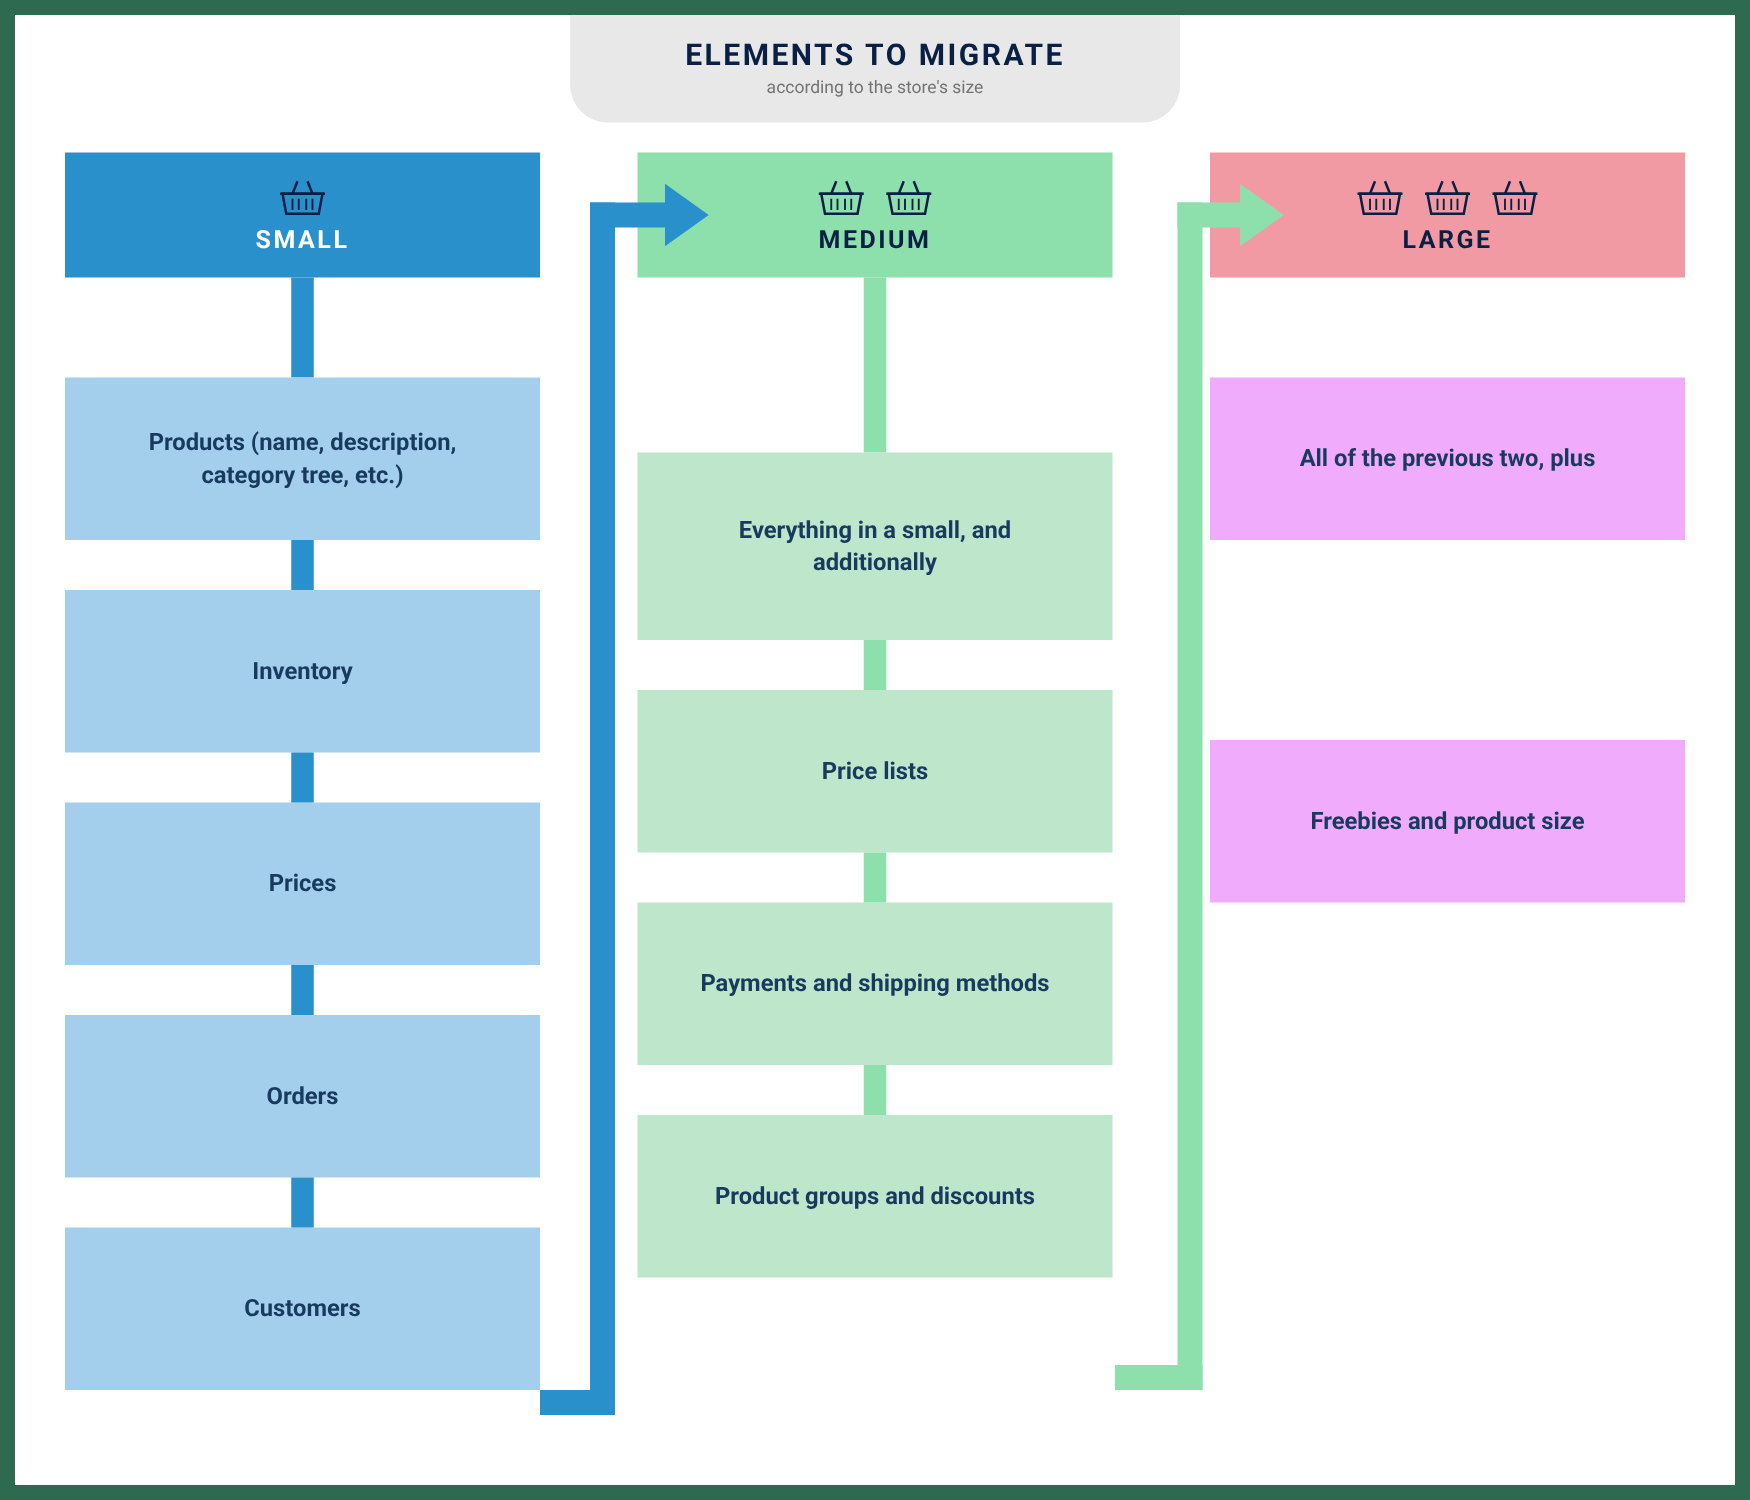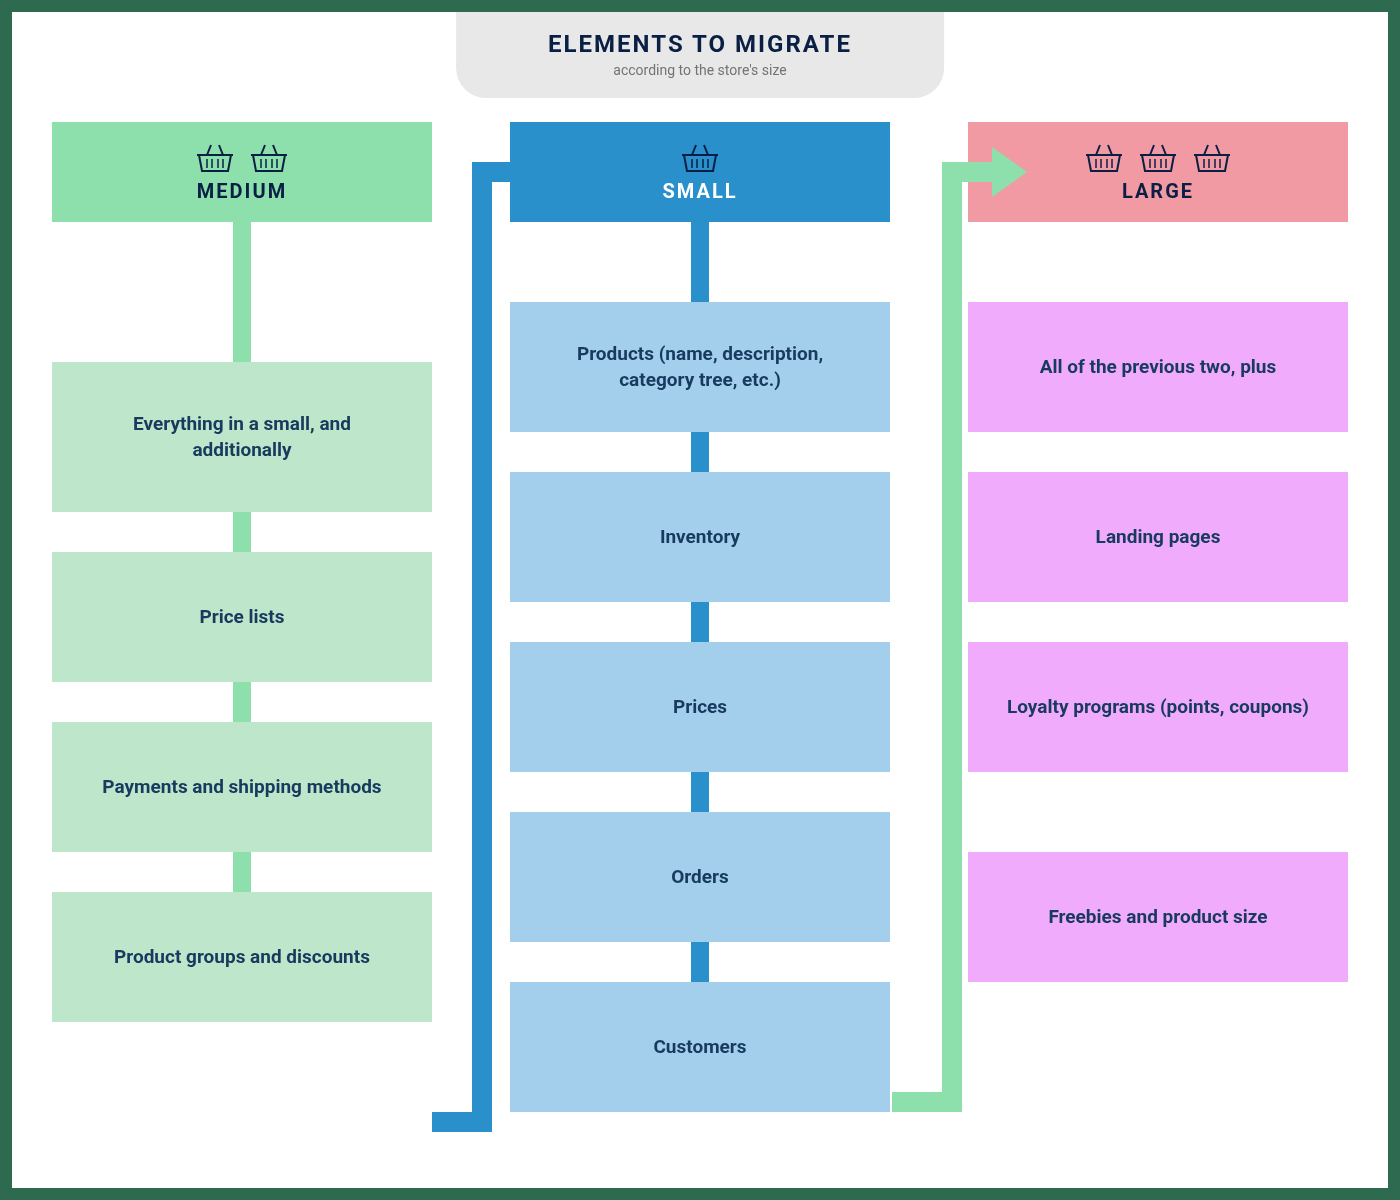--- a/index.html
+++ b/index.html
@@ -174,20 +174,49 @@
 
 <div class="canvas">
 
   <div class="title-banner">
     <h1>ELEMENTS TO MIGRATE</h1>
     <p>according to the store's size</p>
   </div>
 
   <div class="columns">
 
+    <div class="col small">
+      <div class="col-header">
+        <div class="baskets">
+            <svg class="basket-svg" viewBox="0 0 40 32">
+    <path d="M4 14 L36 14 L33 30 L7 30 Z" fill="none" stroke="#0a1f44" stroke-width="2"></path>
+    <path d="M12 14 L16 4 M28 14 L24 4" fill="none" stroke="#0a1f44" stroke-width="2"></path>
+    <line x1="2" y1="14" x2="38" y2="14" stroke="#0a1f44" stroke-width="2"></line>
+    <line x1="12" y1="18" x2="12" y2="27" stroke="#0a1f44" stroke-width="1.5"></line>
+    <line x1="17" y1="18" x2="17" y2="27" stroke="#0a1f44" stroke-width="1.5"></line>
+    <line x1="23" y1="18" x2="23" y2="27" stroke="#0a1f44" stroke-width="1.5"></line>
+    <line x1="28" y1="18" x2="28" y2="27" stroke="#0a1f44" stroke-width="1.5"></line>
+  </svg>
+          </div>
+        <div class="label">SMALL</div>
+      </div>
+      <div class="header-connector"></div>
+      <div class="items">
+        <div class="item">Products (name, description, category tree, etc.)</div>
+        <div class="spacer"></div>
+        <div class="item">Inventory</div>
+        <div class="spacer"></div>
+        <div class="item">Prices</div>
+        <div class="spacer"></div>
+        <div class="item">Orders</div>
+        <div class="spacer"></div>
+        <div class="item">Customers</div>
+      </div>
+    </div>
+
     <div class="col medium">
       <div class="col-header">
         <div class="baskets">
             <svg class="basket-svg" viewBox="0 0 40 32">
     <path d="M4 14 L36 14 L33 30 L7 30 Z" fill="none" stroke="#0a1f44" stroke-width="2"></path>
     <path d="M12 14 L16 4 M28 14 L24 4" fill="none" stroke="#0a1f44" stroke-width="2"></path>
     <line x1="2" y1="14" x2="38" y2="14" stroke="#0a1f44" stroke-width="2"></line>
     <line x1="12" y1="18" x2="12" y2="27" stroke="#0a1f44" stroke-width="1.5"></line>
     <line x1="17" y1="18" x2="17" y2="27" stroke="#0a1f44" stroke-width="1.5"></line>
     <line x1="23" y1="18" x2="23" y2="27" stroke="#0a1f44" stroke-width="1.5"></line>
@@ -210,49 +239,20 @@
         <div class="item" style="height:150px;">Everything in a small, and additionally</div>
         <div class="spacer"></div>
         <div class="item">Price lists</div>
         <div class="spacer"></div>
         <div class="item">Payments and shipping methods</div>
         <div class="spacer"></div>
         <div class="item">Product groups and discounts</div>
       </div>
     </div>
 
-    <div class="col small">
-      <div class="col-header">
-        <div class="baskets">
-            <svg class="basket-svg" viewBox="0 0 40 32">
-    <path d="M4 14 L36 14 L33 30 L7 30 Z" fill="none" stroke="#0a1f44" stroke-width="2"></path>
-    <path d="M12 14 L16 4 M28 14 L24 4" fill="none" stroke="#0a1f44" stroke-width="2"></path>
-    <line x1="2" y1="14" x2="38" y2="14" stroke="#0a1f44" stroke-width="2"></line>
-    <line x1="12" y1="18" x2="12" y2="27" stroke="#0a1f44" stroke-width="1.5"></line>
-    <line x1="17" y1="18" x2="17" y2="27" stroke="#0a1f44" stroke-width="1.5"></line>
-    <line x1="23" y1="18" x2="23" y2="27" stroke="#0a1f44" stroke-width="1.5"></line>
-    <line x1="28" y1="18" x2="28" y2="27" stroke="#0a1f44" stroke-width="1.5"></line>
-  </svg>
-          </div>
-        <div class="label">SMALL</div>
-      </div>
-      <div class="header-connector"></div>
-      <div class="items">
-        <div class="item">Products (name, description, category tree, etc.)</div>
-        <div class="spacer"></div>
-        <div class="item">Inventory</div>
-        <div class="spacer"></div>
-        <div class="item">Prices</div>
-        <div class="spacer"></div>
-        <div class="item">Orders</div>
-        <div class="spacer"></div>
-        <div class="item">Customers</div>
-      </div>
-    </div>
-
     <div class="col large">
       <div class="col-header">
         <div class="baskets">
             <svg class="basket-svg" viewBox="0 0 40 32">
     <path d="M4 14 L36 14 L33 30 L7 30 Z" fill="none" stroke="#0a1f44" stroke-width="2"></path>
     <path d="M12 14 L16 4 M28 14 L24 4" fill="none" stroke="#0a1f44" stroke-width="2"></path>
     <line x1="2" y1="14" x2="38" y2="14" stroke="#0a1f44" stroke-width="2"></line>
     <line x1="12" y1="18" x2="12" y2="27" stroke="#0a1f44" stroke-width="1.5"></line>
     <line x1="17" y1="18" x2="17" y2="27" stroke="#0a1f44" stroke-width="1.5"></line>
     <line x1="23" y1="18" x2="23" y2="27" stroke="#0a1f44" stroke-width="1.5"></line>
@@ -275,23 +275,21 @@
     <line x1="17" y1="18" x2="17" y2="27" stroke="#0a1f44" stroke-width="1.5"></line>
     <line x1="23" y1="18" x2="23" y2="27" stroke="#0a1f44" stroke-width="1.5"></line>
     <line x1="28" y1="18" x2="28" y2="27" stroke="#0a1f44" stroke-width="1.5"></line>
   </svg>
           </div>
         <div class="label">LARGE</div>
       </div>
       <div class="items">
         <div class="item">All of the previous two, plus</div>
         <div class="spacer"></div>
-        <div class="item">Landing pages</div>
-        <div class="spacer"></div>
-        <div class="item">Loyalty programs (points, coupons)</div>
+        <div class="spacer"></div>
         <div class="spacer"></div>
         <div class="spacer"></div>
         <div class="item">Freebies and product size</div>
       </div>
     </div>
 
   </div>
 
   <div class="arrow-blue">
     <div class="h-bottom" style="left:420px; top:1100px; width:60px;"></div>

